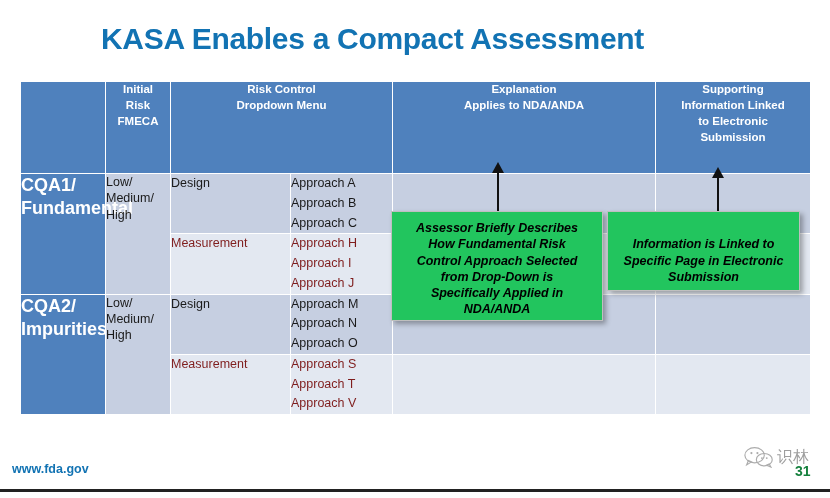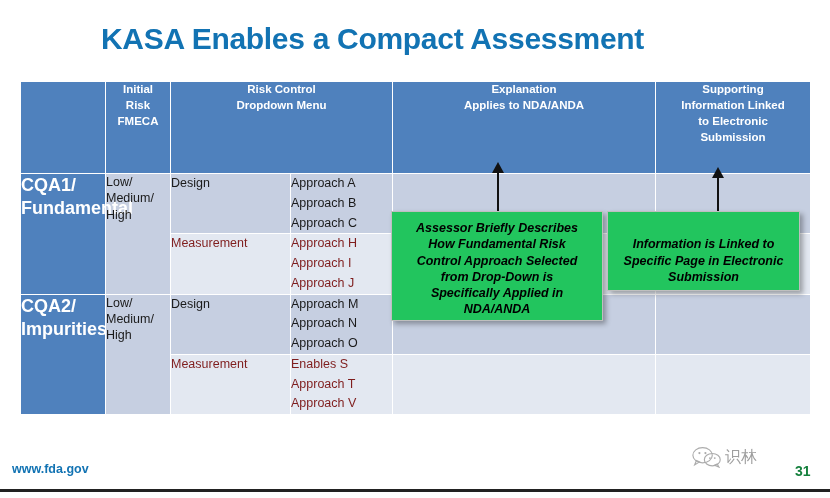--- a/index.html
+++ b/index.html
@@ -202,21 +202,21 @@
     top: 463px;
     color: #15803d;
     font-family: Liberation Sans, sans-serif;
     font-weight: bold;
     font-size: 14px;
   }
 
   
   .watermark {
     position: absolute;
-    left: 692px;
+    left: 744px;
     top: 446px;
     display: flex;
     align-items: center;
     gap: 3px;
     opacity: 0.72;
   }
   .wechat-icon { width: 30px; height: 22px; display: block; }
   .watermark-text {
     color: #7a7a7a;
     font-family: "DejaVu Sans", sans-serif;
@@ -313,21 +313,21 @@
           <span class="approach-line">Approach M</span>
           <span class="approach-line">Approach N</span>
           <span class="approach-line">Approach O</span>
         </td>
         <td class="cell-dark"></td>
         <td class="cell-dark"></td>
       </tr>
       <tr>
         <td class="cell-light">Measurement</td>
         <td class="cell-light">
-          <span class="approach-line">Enables S</span>
+          <span class="approach-line">Approach S</span>
           <span class="approach-line">Approach T</span>
           <span class="approach-line">Approach V</span>
         </td>
         <td class="cell-light"></td>
         <td class="cell-light"></td>
       </tr>
     </tbody>
   </table>
 
   <div class="arrow" id="arrow-explanation">

